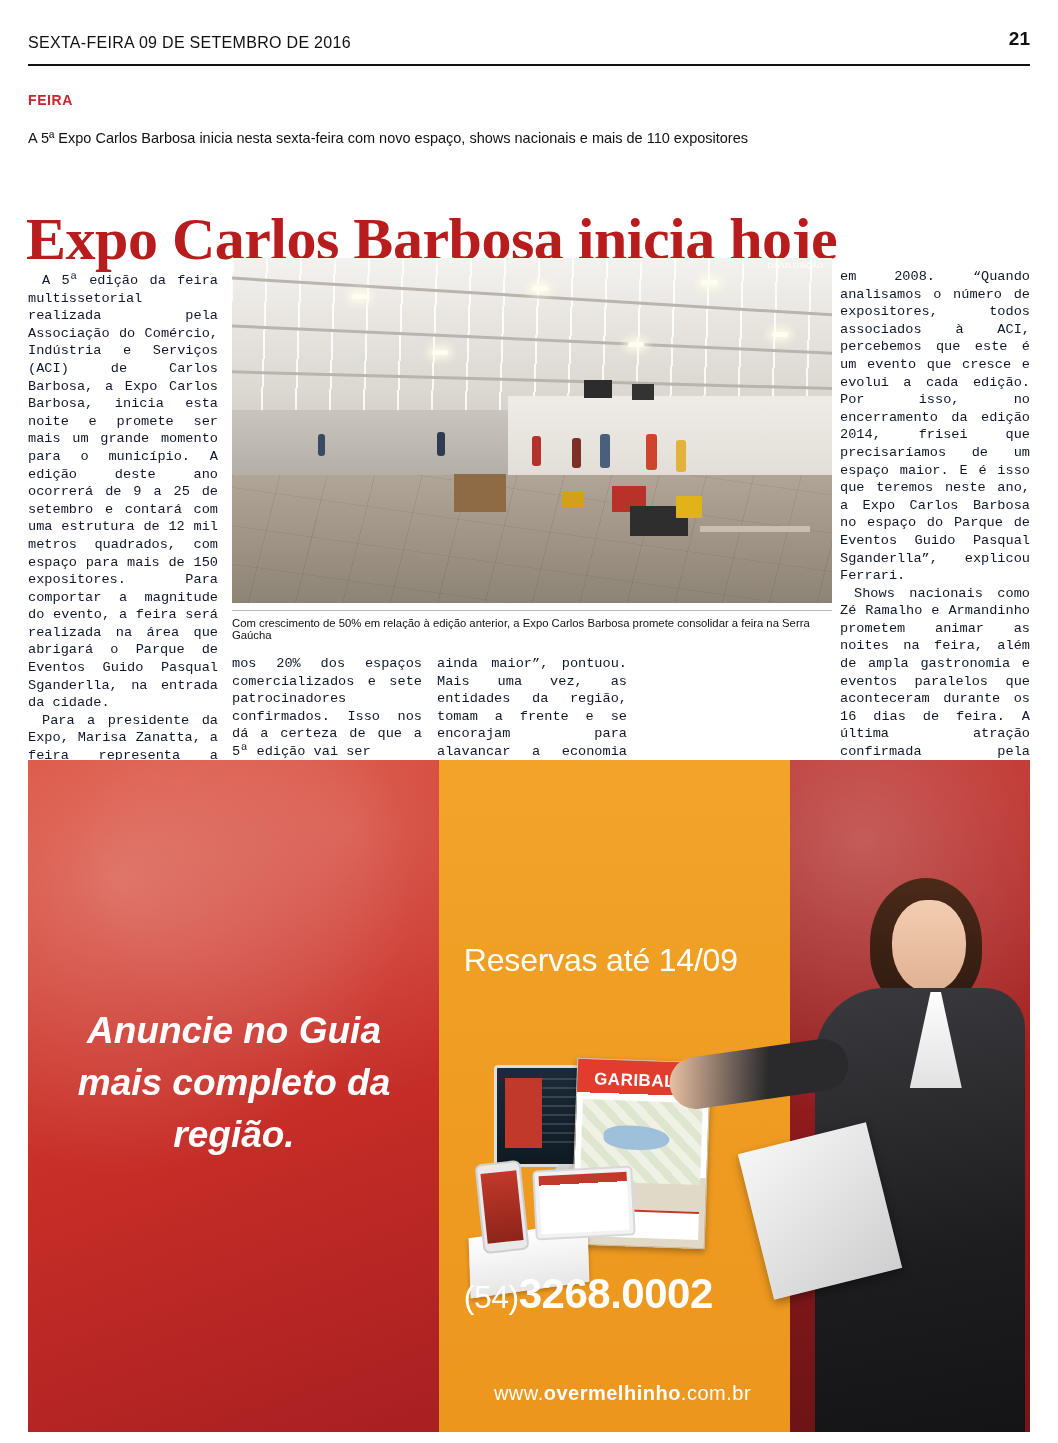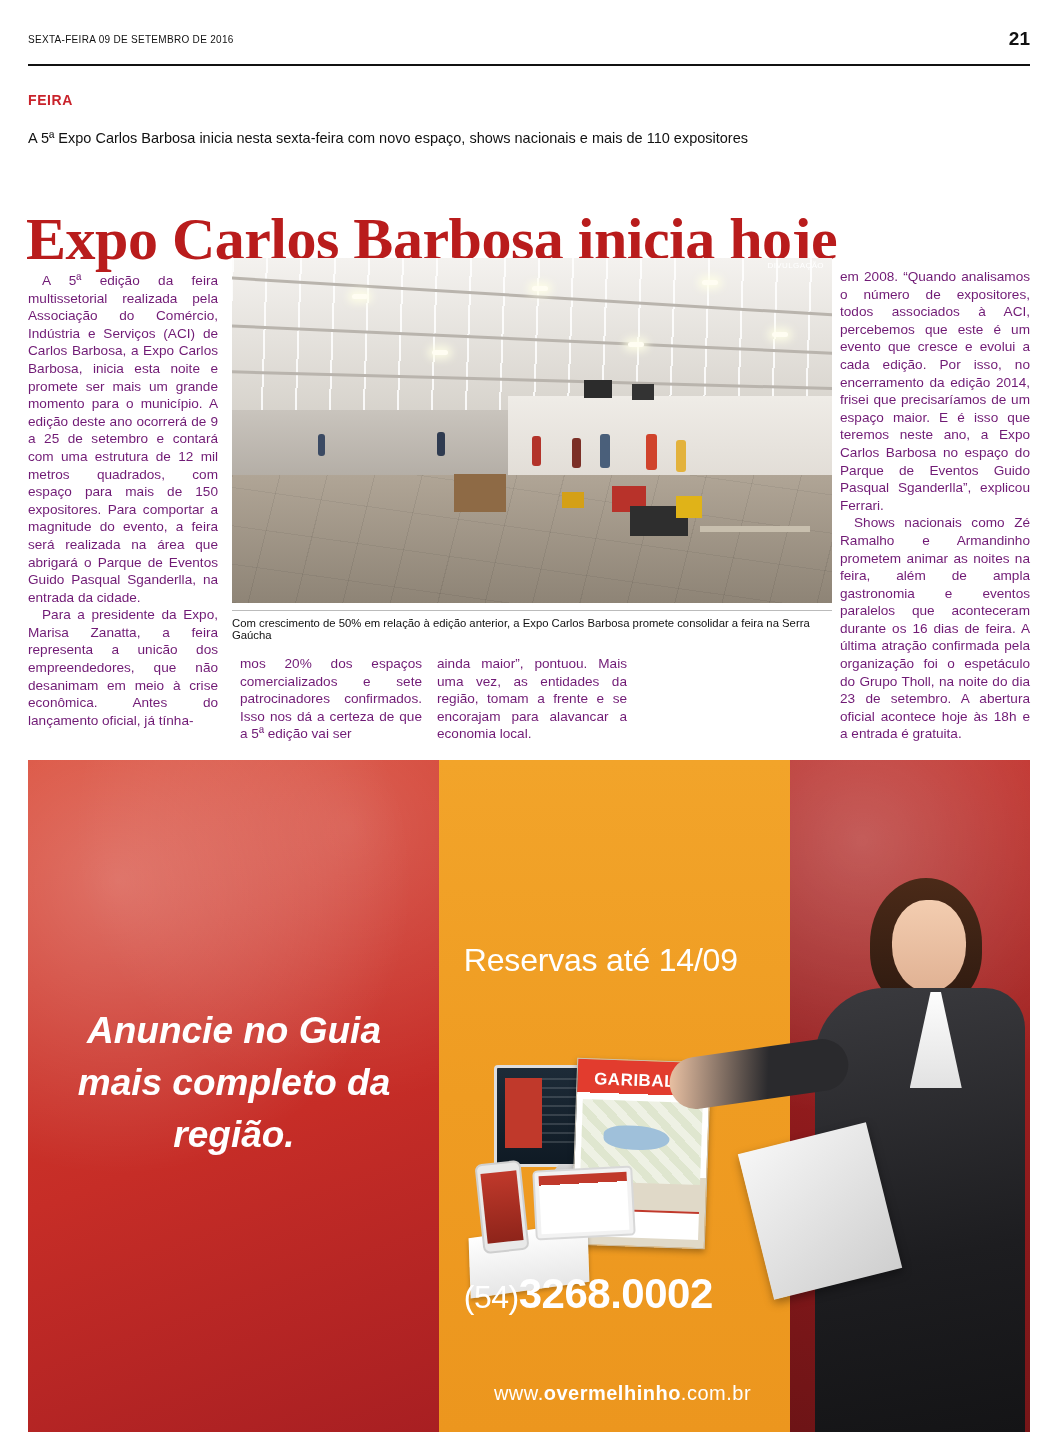--- a/index.html
+++ b/index.html
@@ -22,21 +22,21 @@
     left: 28px;
     top: 18px;
     width: 1002px;
     height: 40px;
   }
   .masthead-date {
     position: absolute;
     left: 0;
     top: 16px;
     font-family: "Liberation Sans", sans-serif;
-    font-size: 10px;
+    font-size: 16px;
     letter-spacing: 0.3px;
     color: #111;
   }
   .masthead-center {
     position: absolute;
     left: 50%;
     transform: translateX(-50%);
     top: 0;
     text-align: center;
     width: 420px;
@@ -116,25 +116,25 @@
     font-weight: bold;
     font-size: 60px;
     line-height: 62px;
     letter-spacing: -0.5px;
     color: #b91c1c;
   }
 
   
   .col {
     position: absolute;
-    font-family: Liberation Sans, sans-serif;
+    font-family: Liberation Mono, monospace;
     font-size: 13.6px;
     line-height: 17.6px;
     text-align: justify;
-    color: #701a75;
+    color: #0f172a;
   }
   .col p { margin: 0; text-indent: 14px; }
   .col p.first { text-indent: 14px; }
 
   .col-left  { left: 28px;  top: 272px; width: 190px; }
   .col-right { left: 840px; top: 268px; width: 190px; }
 
   .col-b1 { left: 232px; top: 655px; width: 190px; }
   .col-b2 { left: 437px; top: 655px; width: 190px; }
   .col-b3 { left: 642px; top: 655px; width: 190px; }
@@ -491,21 +491,21 @@
     <div class="ph-box" style="left:380px; top:228px; width:34px; height:26px; background:#b8322a;" data-interactable="false"></div>
     <div class="ph-box" style="left:398px; top:248px; width:58px; height:30px; background:#2e2e2e;" data-interactable="false"></div>
     <div class="ph-box" style="left:444px; top:238px; width:26px; height:22px; background:#e0b318;" data-interactable="false"></div>
     <div class="ph-box" style="left:468px; top:268px; width:110px; height:6px; background:#c8bfae;" data-interactable="false"></div>
   </div>
   <div class="photo-credit" data-interactable="false">DIVULGAÇÃO</div>
   <div class="caption-rule" data-interactable="false"></div>
   <div class="caption" data-interactable="false">Com crescimento de 50% em relação à edição anterior, a Expo Carlos Barbosa promete consolidar a feira na Serra Gaúcha</div>
 
   <div class="col col-b1" data-interactable="false">
-    <p style="text-indent:0;margin-left:8px;" data-interactable="false">mos 20% dos espaços comercializados e sete patrocinadores confirmados. Isso nos dá a certeza de que a 5ª edição vai ser</p>
+    <p style="text-indent:0;" data-interactable="false">mos 20% dos espaços comercializados e sete patrocinadores confirmados. Isso nos dá a certeza de que a 5ª edição vai ser</p>
   </div>
   <div class="col col-b2" data-interactable="false">
     <p style="text-indent:0;" data-interactable="false">ainda maior”, pontuou. Mais uma vez, as entidades da região, tomam a frente e se encorajam para alavancar a economia local.</p>
   </div>
 
   <div class="col col-right" data-interactable="false">
     <p style="text-indent:0;" data-interactable="false">em 2008. “Quando analisamos o número de expositores, todos associados à ACI, percebemos que este é um evento que cresce e evolui a cada edição. Por isso, no encerramento da edição 2014, frisei que precisaríamos de um espaço maior. E é isso que teremos neste ano, a Expo Carlos Barbosa no espaço do Parque de Eventos Guido Pasqual Sganderlla”, explicou Ferrari.</p>
     <p data-interactable="false">Shows nacionais como Zé Ramalho e Armandinho prometem animar as noites na feira, além de ampla gastronomia e eventos paralelos que aconteceram durante os 16 dias de feira. A última atração confirmada pela organização foi o espetáculo do Grupo Tholl, na noite do dia 23 de setembro. A abertura oficial acontece hoje às 18h e a entrada é gratuita.</p>
   </div>
 

